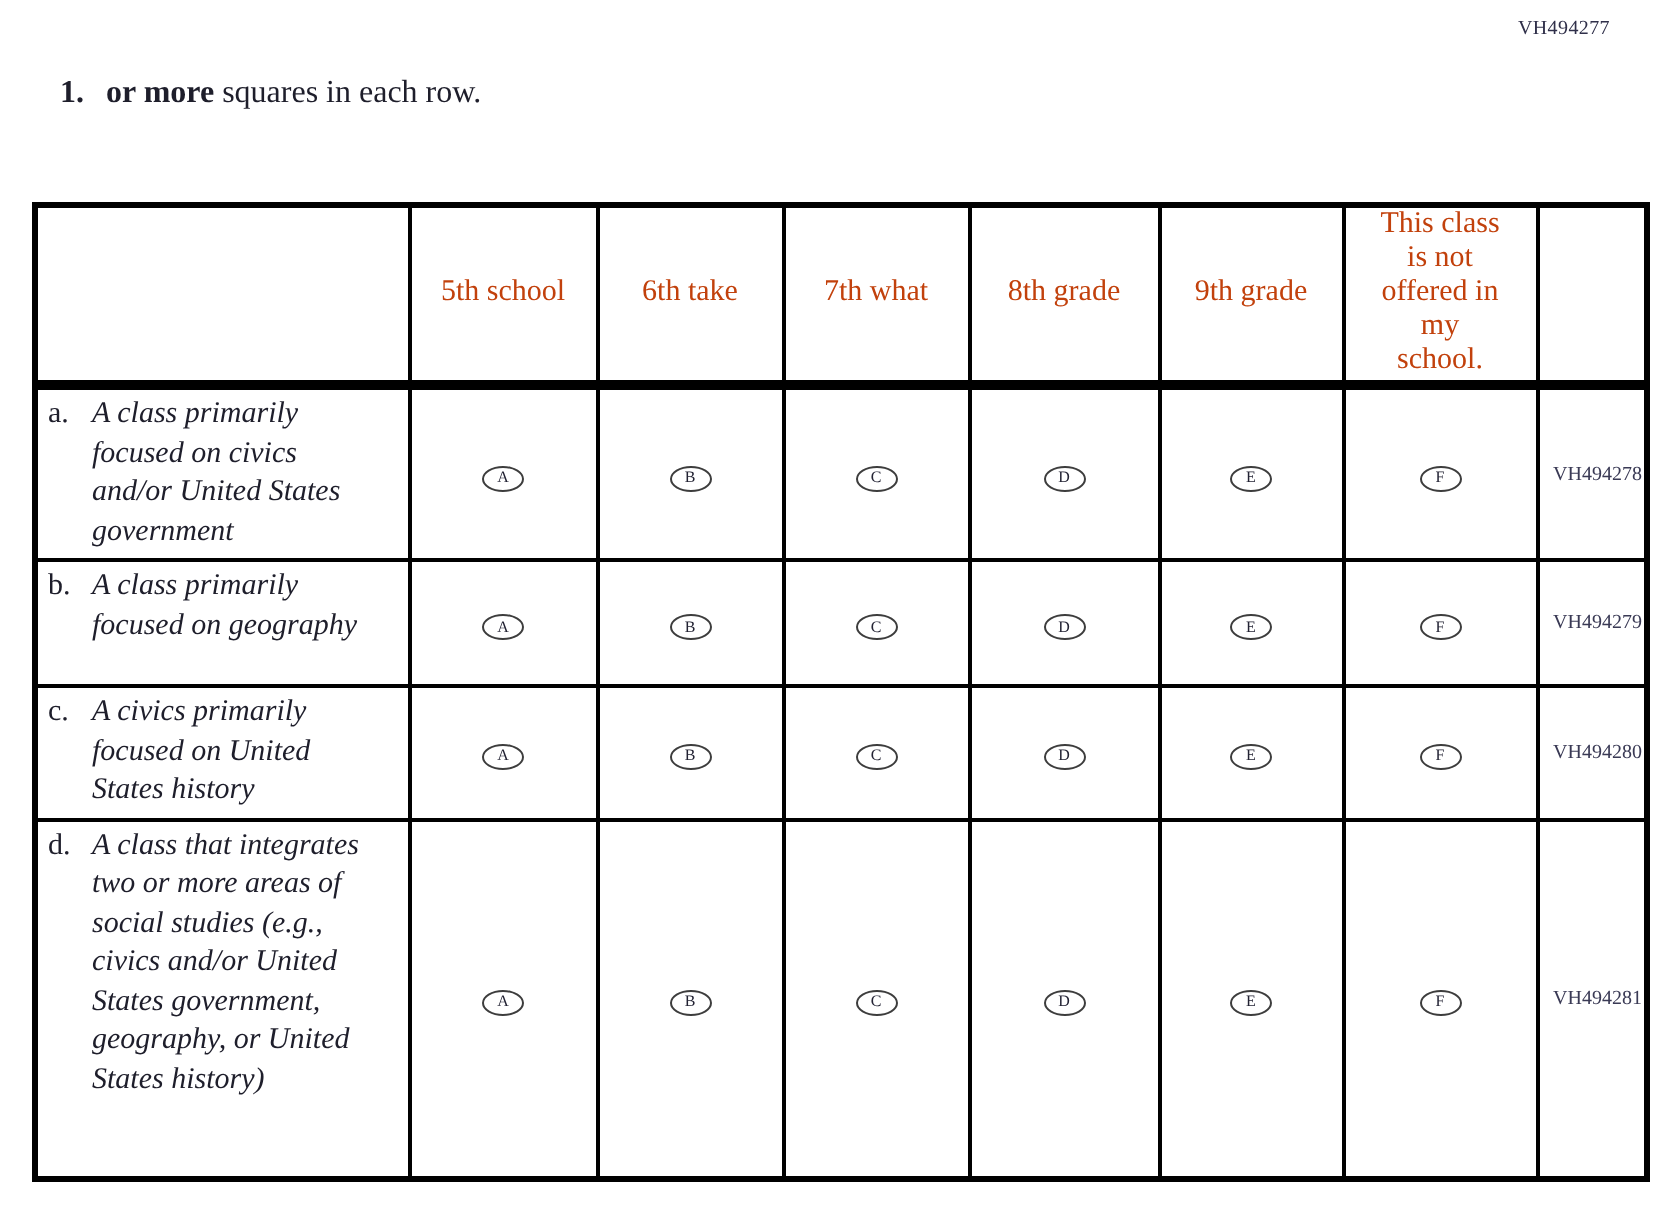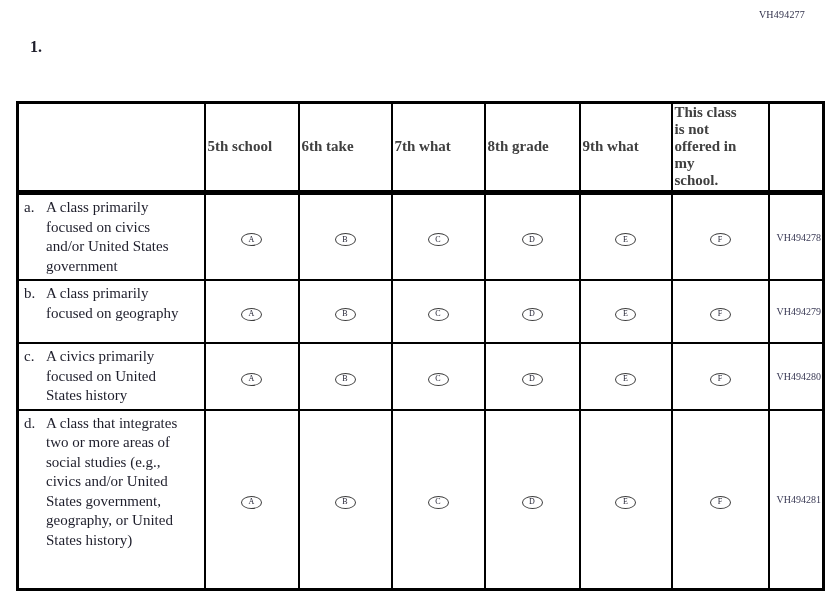--- a/index.html
+++ b/index.html
@@ -27,41 +27,41 @@
   table.qtable {
     position: absolute; left: 16px; top: 101px;
     width: 806px;
     border-collapse: collapse; table-layout: fixed;
     border: 3px solid #000;
   }
   .qtable th, .qtable td { border: 2px solid #000; padding: 0; }
 
   .qtable thead tr { height: 88px; }
   .qtable th {
-    font-size: 15px; font-weight: bold; text-align: left;
+    font-size: 15px; font-weight: normal; text-align: center;
     vertical-align: middle; line-height: 17px;
-    white-space: pre-line; color: #404040; padding: 0 2px;
+    white-space: pre-line; color: #c2410c; padding: 0 2px;
   }
 
   tr.dblrule { height: 3px; }
   tr.dblrule td {
     height: 3px; padding: 0;
     border-top: 2px solid #000;
     border-bottom: 3px solid #000;
   }
 
   tr.r-a { height: 83px; }
   tr.r-b { height: 63px; }
   tr.r-c { height: 62px; }
   tr.r-d { height: 180px; }
 
   td.label { vertical-align: top; padding: 3px 3px 3px 5px; }
   .lab { display: flex; font-size: 15px; line-height: 19.5px; }
   .lab .lt { width: 22px; flex: none; }
-  .lab .tx { width: 138px; }
+  .lab .tx { width: 138px; font-style: italic; }
 
   td.opt { text-align: center; vertical-align: middle; }
   .bubble {
     display: inline-flex; width: 21px; height: 13px;
     border: 1px solid #3d3d3d; border-radius: 50%;
     align-items: center; justify-content: center;
     font-size: 8px; line-height: 1; color: #222233;
     font-family: "Liberation Serif", "DejaVu Serif", serif;
   }
 
@@ -73,20 +73,21 @@
 </head>
 <body>
 
 <div class="sheet">
 
   <div class="form-code-top">VH494277</div>
 
   <div class="question">
     <span class="qnum">1.</span>
     <div class="qtext">
+      <div class="qline"><b>or more</b><span> squares in each row.</span></div>
     </div>
   </div>
 
   <table class="qtable">
     <colgroup>
       <col style="width:187px">
         <col style="width:94px">
         <col style="width:93px">
         <col style="width:93px">
       <col style="width:95px">
@@ -94,21 +95,21 @@
         <col style="width:97px">
         <col style="width:55px">
     </colgroup>
     <thead>
       <tr>
         <th></th>
         <th>5th school</th>
         <th>6th take</th>
         <th>7th what</th>
         <th>8th grade</th>
-        <th>9th what</th>
+        <th>9th grade</th>
         <th>This class
 is not
 offered in
 my
 school.</th>
         <th></th>
       </tr>
     </thead>
     <tbody>
       <tr class="dblrule">

